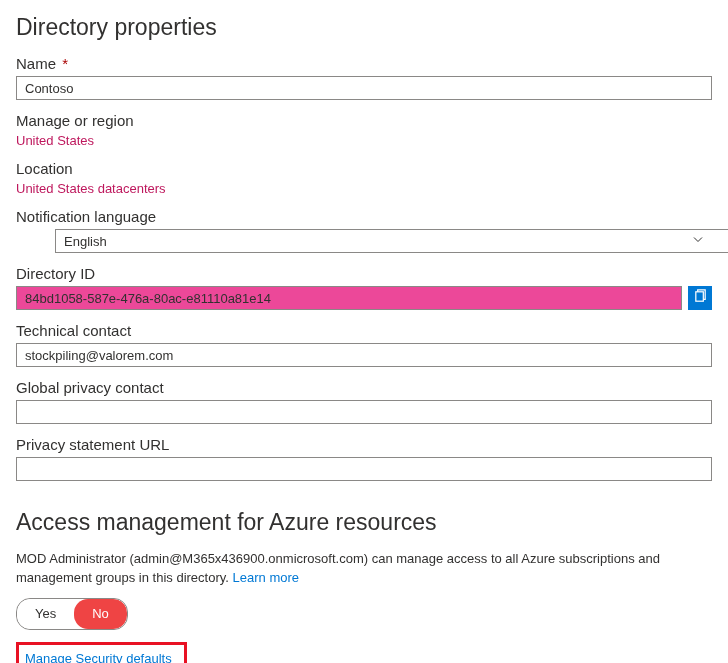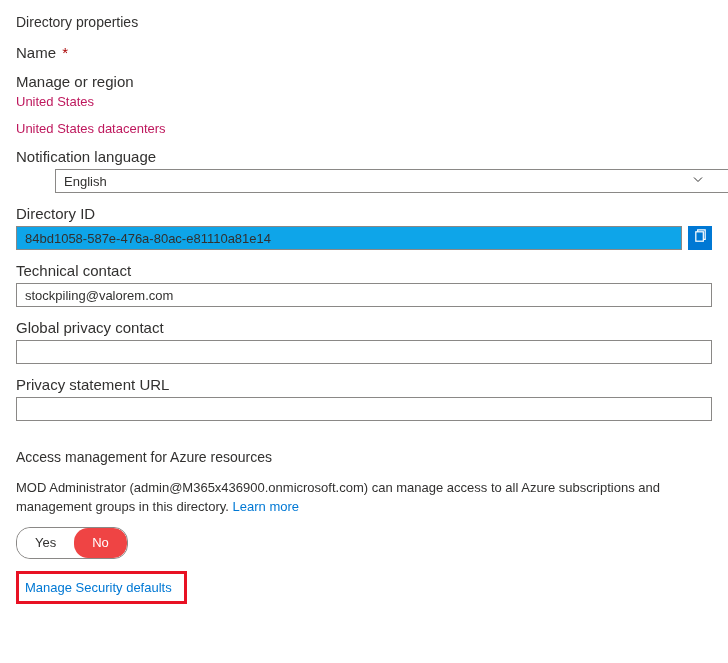--- a/index.html
+++ b/index.html
@@ -5,21 +5,21 @@
     * { box-sizing: border-box; margin: 0; padding: 0; }
     body {
       font-family: "Segoe UI", -apple-system, sans-serif;
       font-size: 13px;
       color: #323130;
       background: #fff;
       padding: 12px 16px;
       width: 728px;
     }
     .section-title {
-      font-size: 14px;
+      font-size: 23px;
       font-weight: 400;
       color: #323130;
       margin-bottom: 14px;
       margin-top: 2px;
     }
     .section-title.spaced { margin-top: 28px; }
     .field { margin-bottom: 12px; }
     .field-label {
       font-size: 15px;
       color: #323130;
@@ -31,21 +31,21 @@
       width: 100%;
       height: 24px;
       border: 1px solid #8a8886;
       padding: 0 8px;
       font-size: 13px;
       font-family: inherit;
       color: #323130;
       background: #fff;
     }
     .readonly-input {
-      background: #0ea5e9;
+      background: #ec4899;
       border: 1px solid #8a8886;
       cursor: default;
     }
     .static-value {
       font-size: 13px;
       color: #be185d;
       margin-bottom: 2px;
     }
     .select-wrap {
       position: relative;
@@ -131,28 +131,30 @@
 
 
 
 <div class="section-title">Directory properties</div>
 
 <div class="field">
   <label class="field-label">
     <span>Name</span>
     <span class="required">*</span>
   </label>
+  <input class="text-input" type="text" value="Contoso" style="">
 </div>
 
 <div class="field">
   <div class="field-label">Manage or region</div>
   <div class="static-value">United States</div>
 </div>
 
 <div class="field">
+  <div class="field-label">Location</div>
   <div class="static-value">United States datacenters</div>
 </div>
 
 <div class="field">
   <div class="field-label">Notification language</div>
   <div class="select-wrap">
     <select class="select-input">
       <option>English</option>
     </select>
     <span class="select-chevron">

